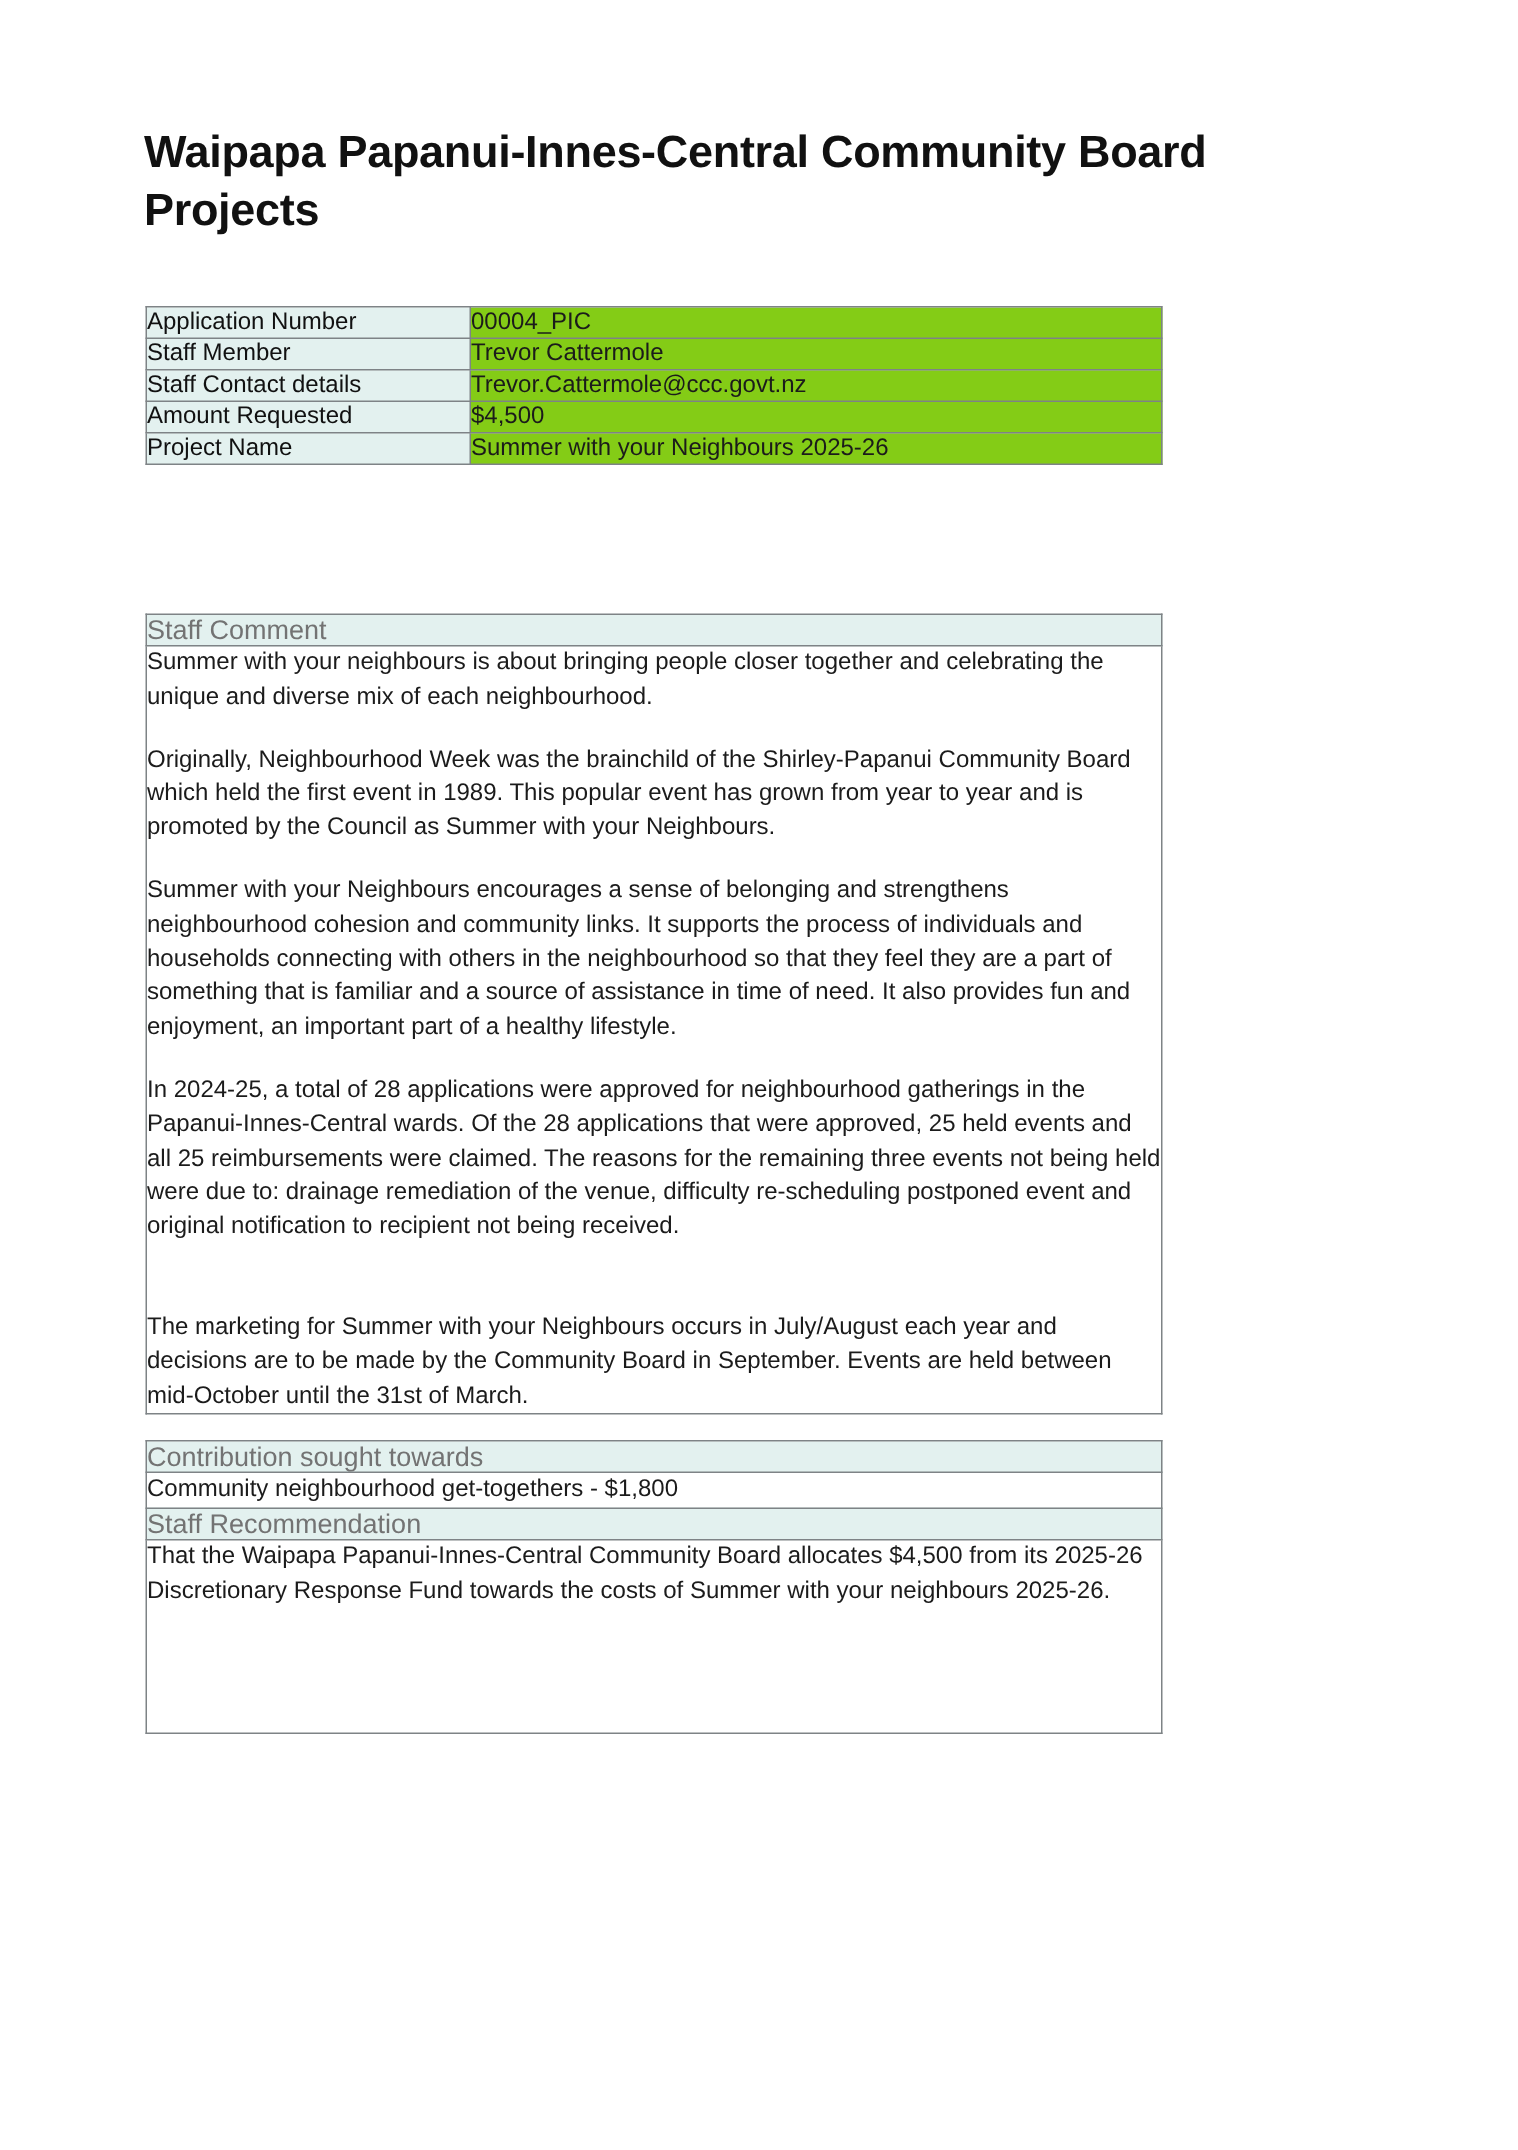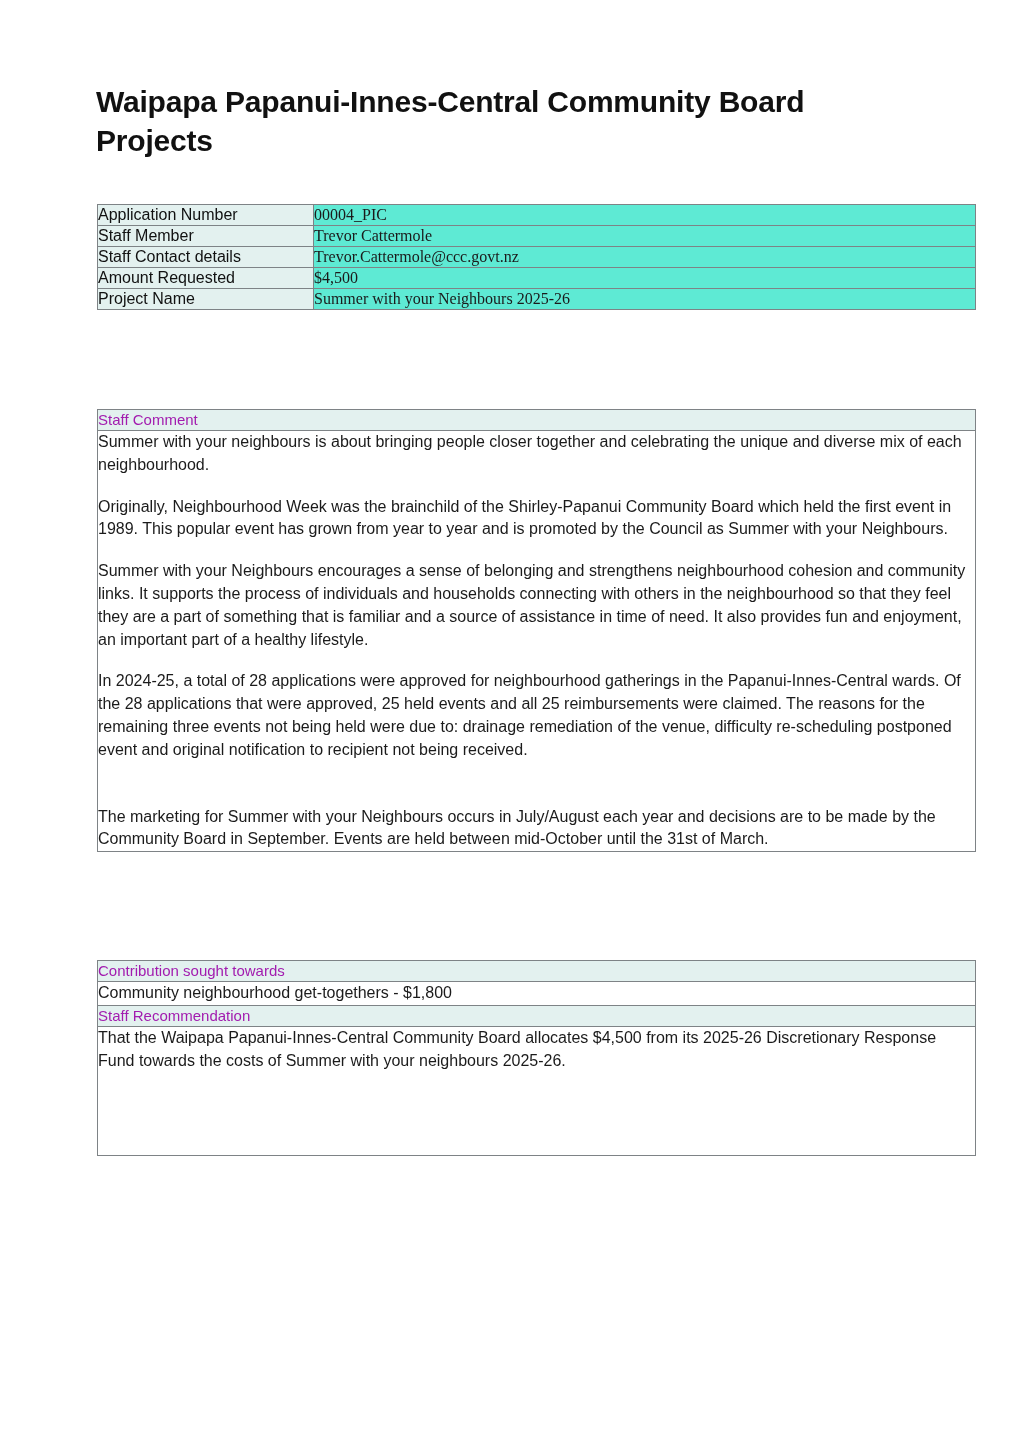--- a/index.html
+++ b/index.html
@@ -36,21 +36,21 @@
     font-weight: bold;
     letter-spacing: -0.2px;
     color: #111111;
     margin: 0;
   }
 
   
   .doc-table {
     position: absolute;
     left: 97px;
-    width: 879px;
+    width: 678px;
     border-collapse: collapse;
     table-layout: fixed;
     background: #ffffff;
   }
   .doc-table td,
   .doc-table th {
     border: 1px solid #7e8386;
     padding: 0;
     vertical-align: top;
     text-align: left;
@@ -64,38 +64,37 @@
   .meta-label {
     background: #e3f1ef;
     font-weight: bold;
     font-size: 16px;
     line-height: 20px;
     padding: 7px 0 7px 9px;
     color: #111111;
     white-space: nowrap;
   }
   .meta-value {
-    background: #5eead4;
+    background: #84cc16;
     font-size: 16px;
     line-height: 20px;
     padding: 7px 0 7px 10px;
     color: #1b1b1b;
-    font-family: Liberation Serif, serif;
   }
 
   
   #comment-table { top: 409px; }
 
   .section-head {
     background: #e3f1ef;
     font-weight: bold;
-    font-size: 15px;
+    font-size: 18px;
     line-height: 20px;
     padding: 7px 0 7px 9px;
-    color: #a21caf;
+    color: #737373;
   }
   .section-body {
     background: #ffffff;
     font-size: 16px;
     line-height: 22.8px;
     padding: 9px 14px 16px 9px;
     color: #1b1b1b;
   }
   .section-body p {
     margin: 0 0 19px 0;

